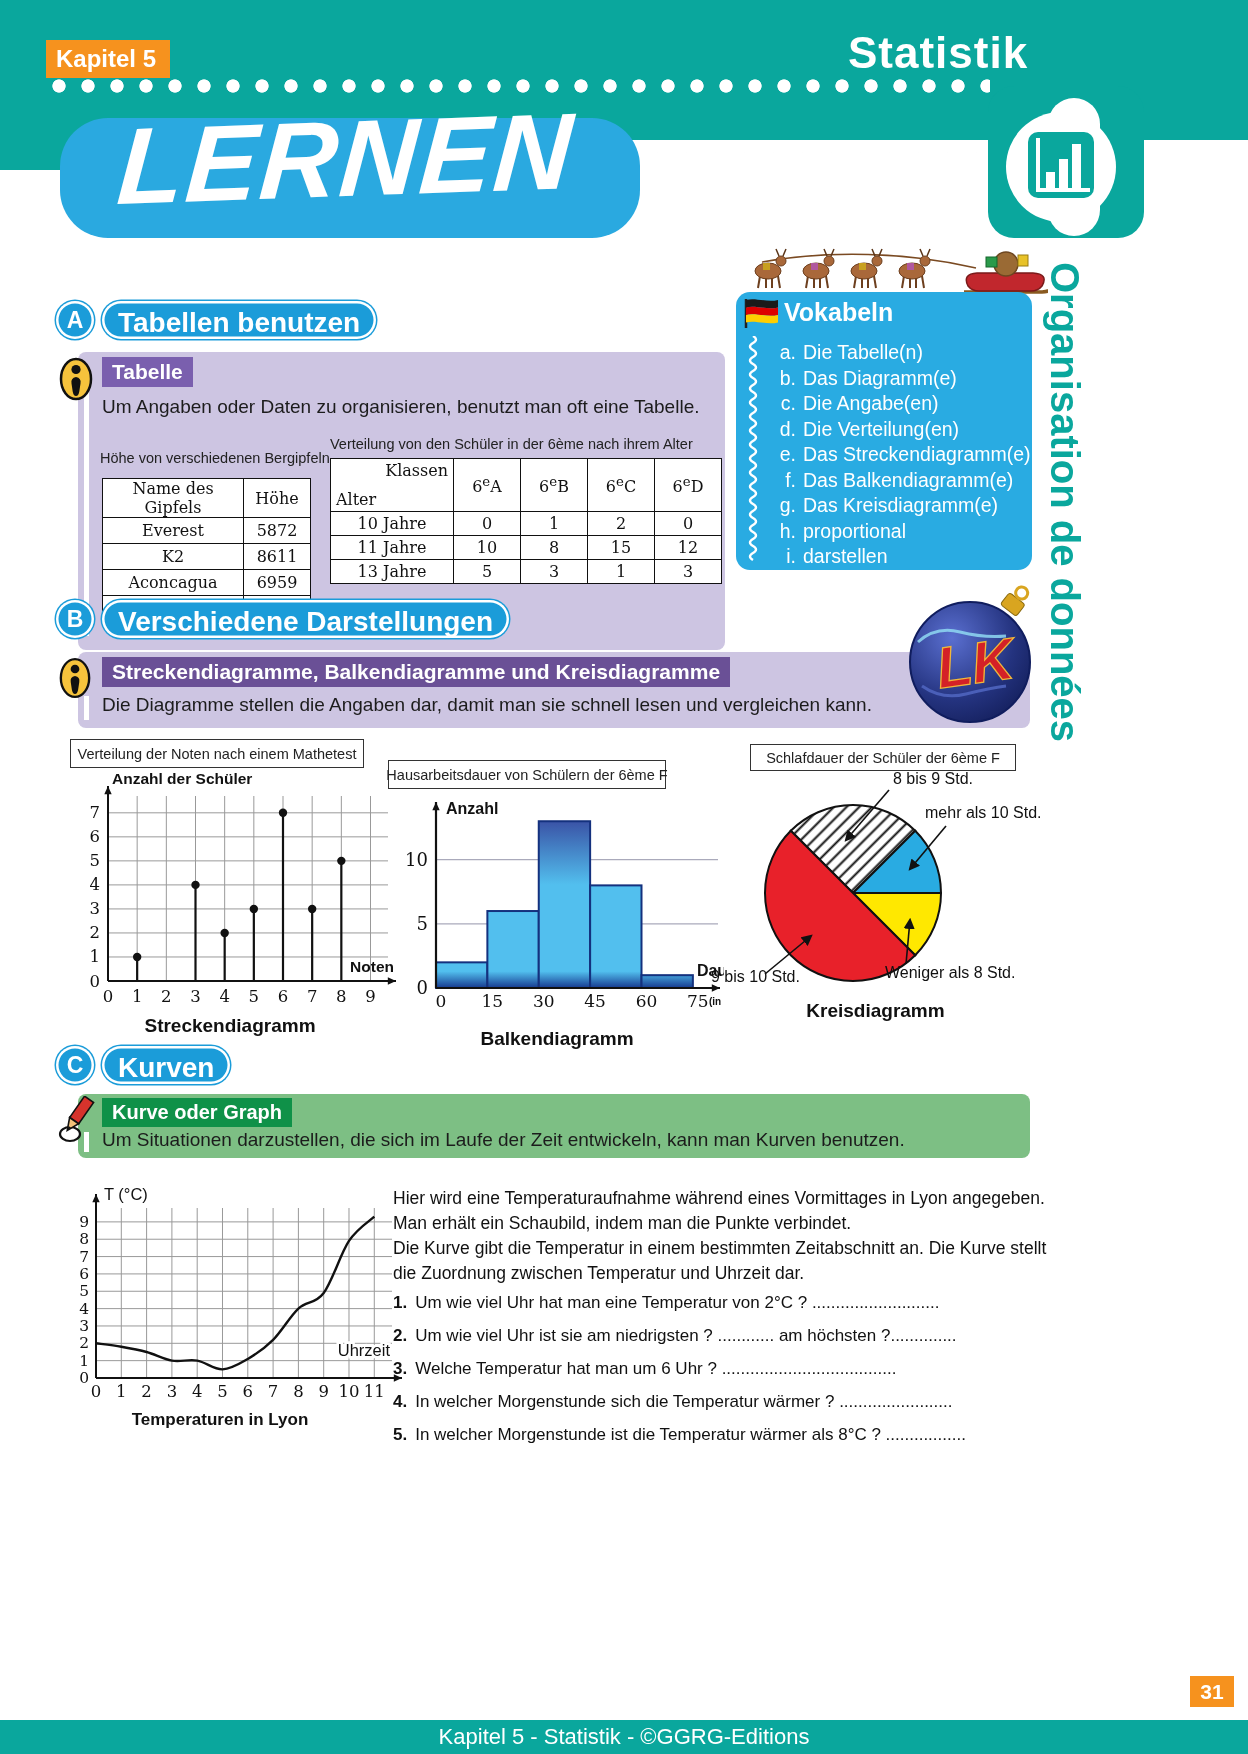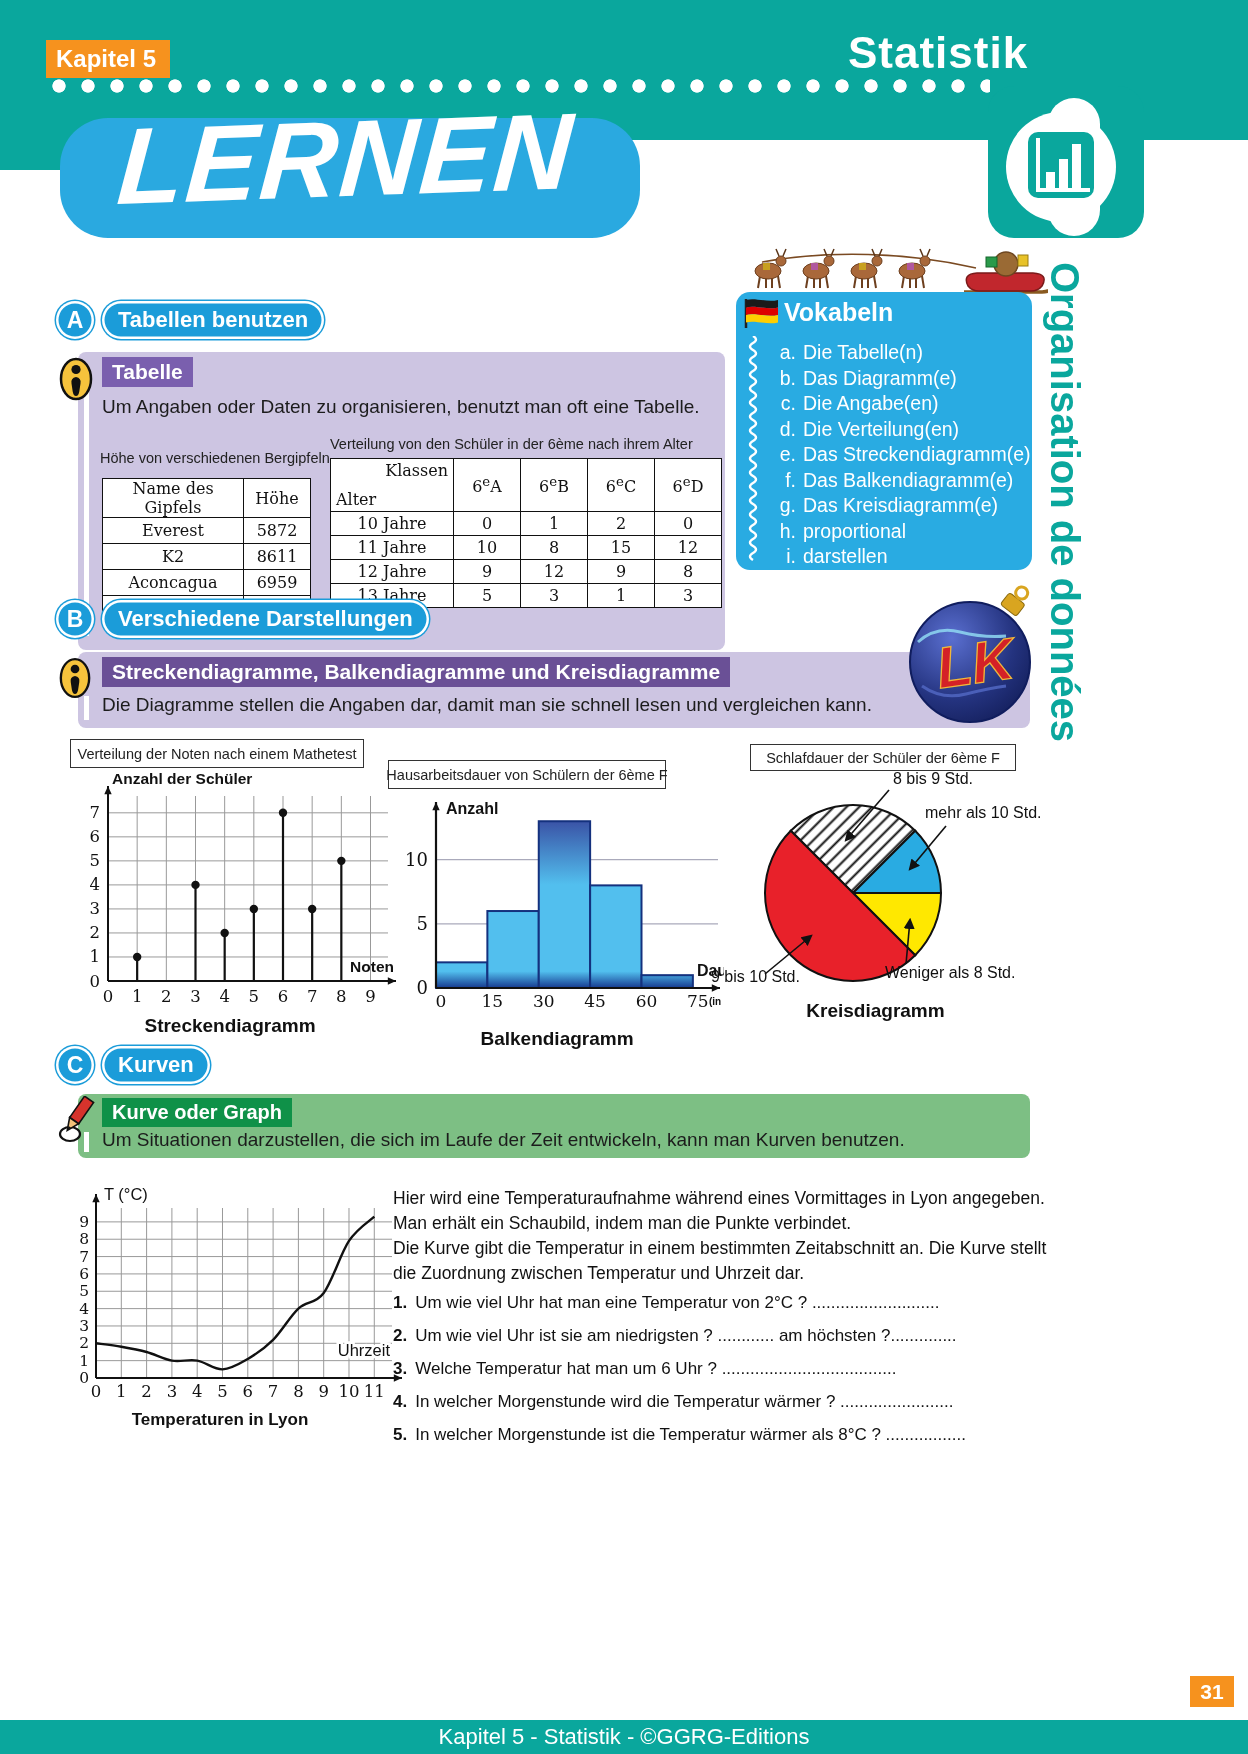--- a/index.html
+++ b/index.html
@@ -14,21 +14,21 @@
            padding:5px 14px 5px 10px;}
   .statistik{position:absolute;color:#fff;font-size:44px;letter-spacing:1px;font-weight:bold;}
   .lernen-box{position:absolute;background:#2aa9e0;border-radius:48px;}
   .lernen-t{position:absolute;color:#fff;font-size:108px;font-weight:bold;font-style:italic;
             letter-spacing:2px;transform:rotate(-2deg) skewX(-6deg);text-shadow:3px 3px 0 rgba(255,255,255,.0);}
   .side-vert{position:absolute;writing-mode:vertical-rl;font-size:40px;font-weight:600;color:#0aa79d;}
   
   .sec-circle{position:absolute;width:38px;height:38px;border-radius:50%;background:#1b9cd9;color:#fff;
               font-weight:bold;font-size:23px;display:flex;align-items:center;justify-content:center;
               box-shadow:inset 0 0 0 2.5px #fff,0 0 0 1.5px #1b9cd9;}
-  .pill{position:absolute;background:#1b9cd9;color:#fff;font-weight:bold;font-size:22px;height:27px;
+  .pill{position:absolute;background:#1b9cd9;color:#fff;font-weight:bold;font-size:28px;height:27px;
         border-radius:20px;padding:5.5px 16px;box-shadow:inset 0 0 0 2.5px #fff,0 0 0 1.5px #1b9cd9;white-space:nowrap;}
   
   .card{position:absolute;border-radius:8px;}
   .card.purple{background:#cdc5e2;}
   .card.green{background:#7dbf84;}
   .badge{position:absolute;color:#fff;font-weight:bold;white-space:nowrap;padding:3px 10px;}
   .badge.purple{background:#7a5fae;font-size:21px;}
   .badge.purple2{background:#6a5096;font-size:21px;}
   .badge.green{background:#0f9148;font-size:20px;}
   .vbar{position:absolute;width:5px;background:#fff;}
@@ -153,27 +153,20 @@
           <td>1</td>
           <td>2</td>
           <td>0</td>
         </tr>
         <tr>
           <td style="height: 23px;">11 Jahre</td>
           <td>10</td>
           <td>8</td>
           <td>15</td>
           <td>12</td>
-        </tr>
-        <tr>
-          <td style="height: 23px;">12 Jahre</td>
-          <td>9</td>
-          <td>12</td>
-          <td>9</td>
-          <td>8</td>
         </tr>
         <tr>
           <td style="height: 23px;">13 Jahre</td>
           <td>5</td>
           <td>3</td>
           <td>1</td>
           <td>3</td>
         </tr>
       </tbody>
     </table>
@@ -503,21 +496,21 @@
   <div class="chart-caption" style="left:70px;top:1410px;width:300px;font-size:17px">Temperaturen in Lyon</div>
 
   <div class="abs" id="kurve-text" style="left:393px;top:1186px;width:652px">
       <div class="intro-line">Hier wird eine Temperaturaufnahme während eines Vormittages in Lyon angegeben.</div>
       <div class="intro-line">Man erhält ein Schaubild, indem man die Punkte verbindet.</div>
       <div class="intro-line">Die Kurve gibt die Temperatur in einem bestimmten Zeitabschnitt an. Die Kurve stellt</div>
       <div class="intro-line">die Zuordnung zwischen Temperatur und Uhrzeit dar.</div>
       <div class="q-line"><span class="q-num">1.</span><span>Um wie viel Uhr hat man eine Temperatur von 2°C ? ...........................</span></div>
       <div class="q-line"><span class="q-num">2.</span><span>Um wie viel Uhr ist sie am niedrigsten ? ............ am höchsten ?..............</span></div>
       <div class="q-line"><span class="q-num">3.</span><span>Welche Temperatur hat man um 6 Uhr ? .....................................</span></div>
-      <div class="q-line"><span class="q-num">4.</span><span>In welcher Morgenstunde wird die Temperatur wärmer ? ........................</span></div>
+      <div class="q-line"><span class="q-num">4.</span><span>In welcher Morgenstunde sich die Temperatur wärmer ? ........................</span></div>
       <div class="q-line"><span class="q-num">5.</span><span>In welcher Morgenstunde ist die Temperatur wärmer als 8°C ? .................</span></div>
     </div>
 
   <div class="pagenum" style="left:1190px;top:1676px">31</div>
   <div class="footer-bar">
     <span>Kapitel 5 - Statistik - ©GGRG-Editions</span>
   </div>
 </div>
 
 </body></html>

